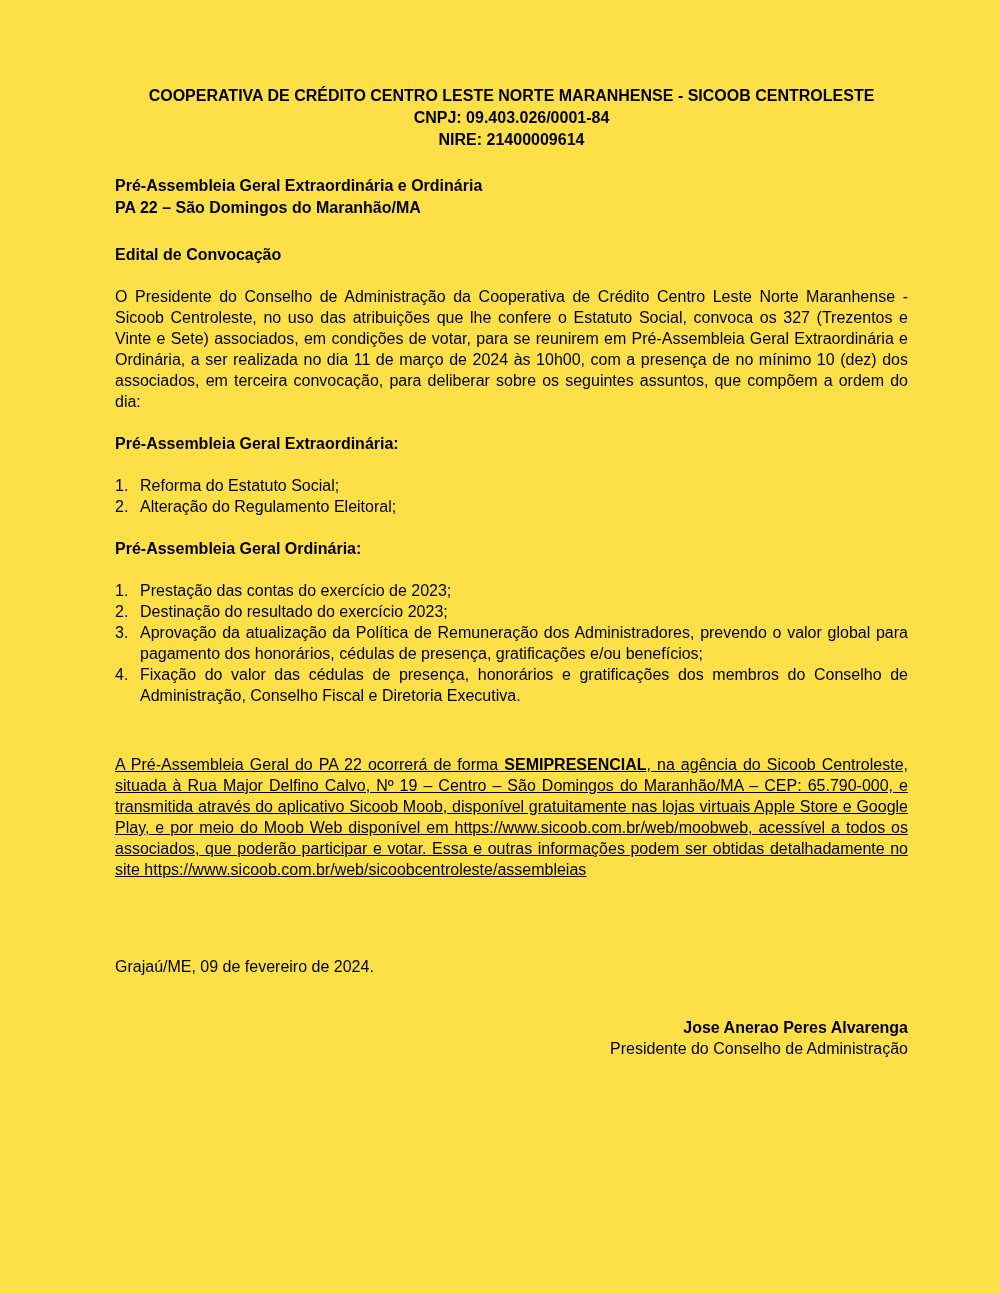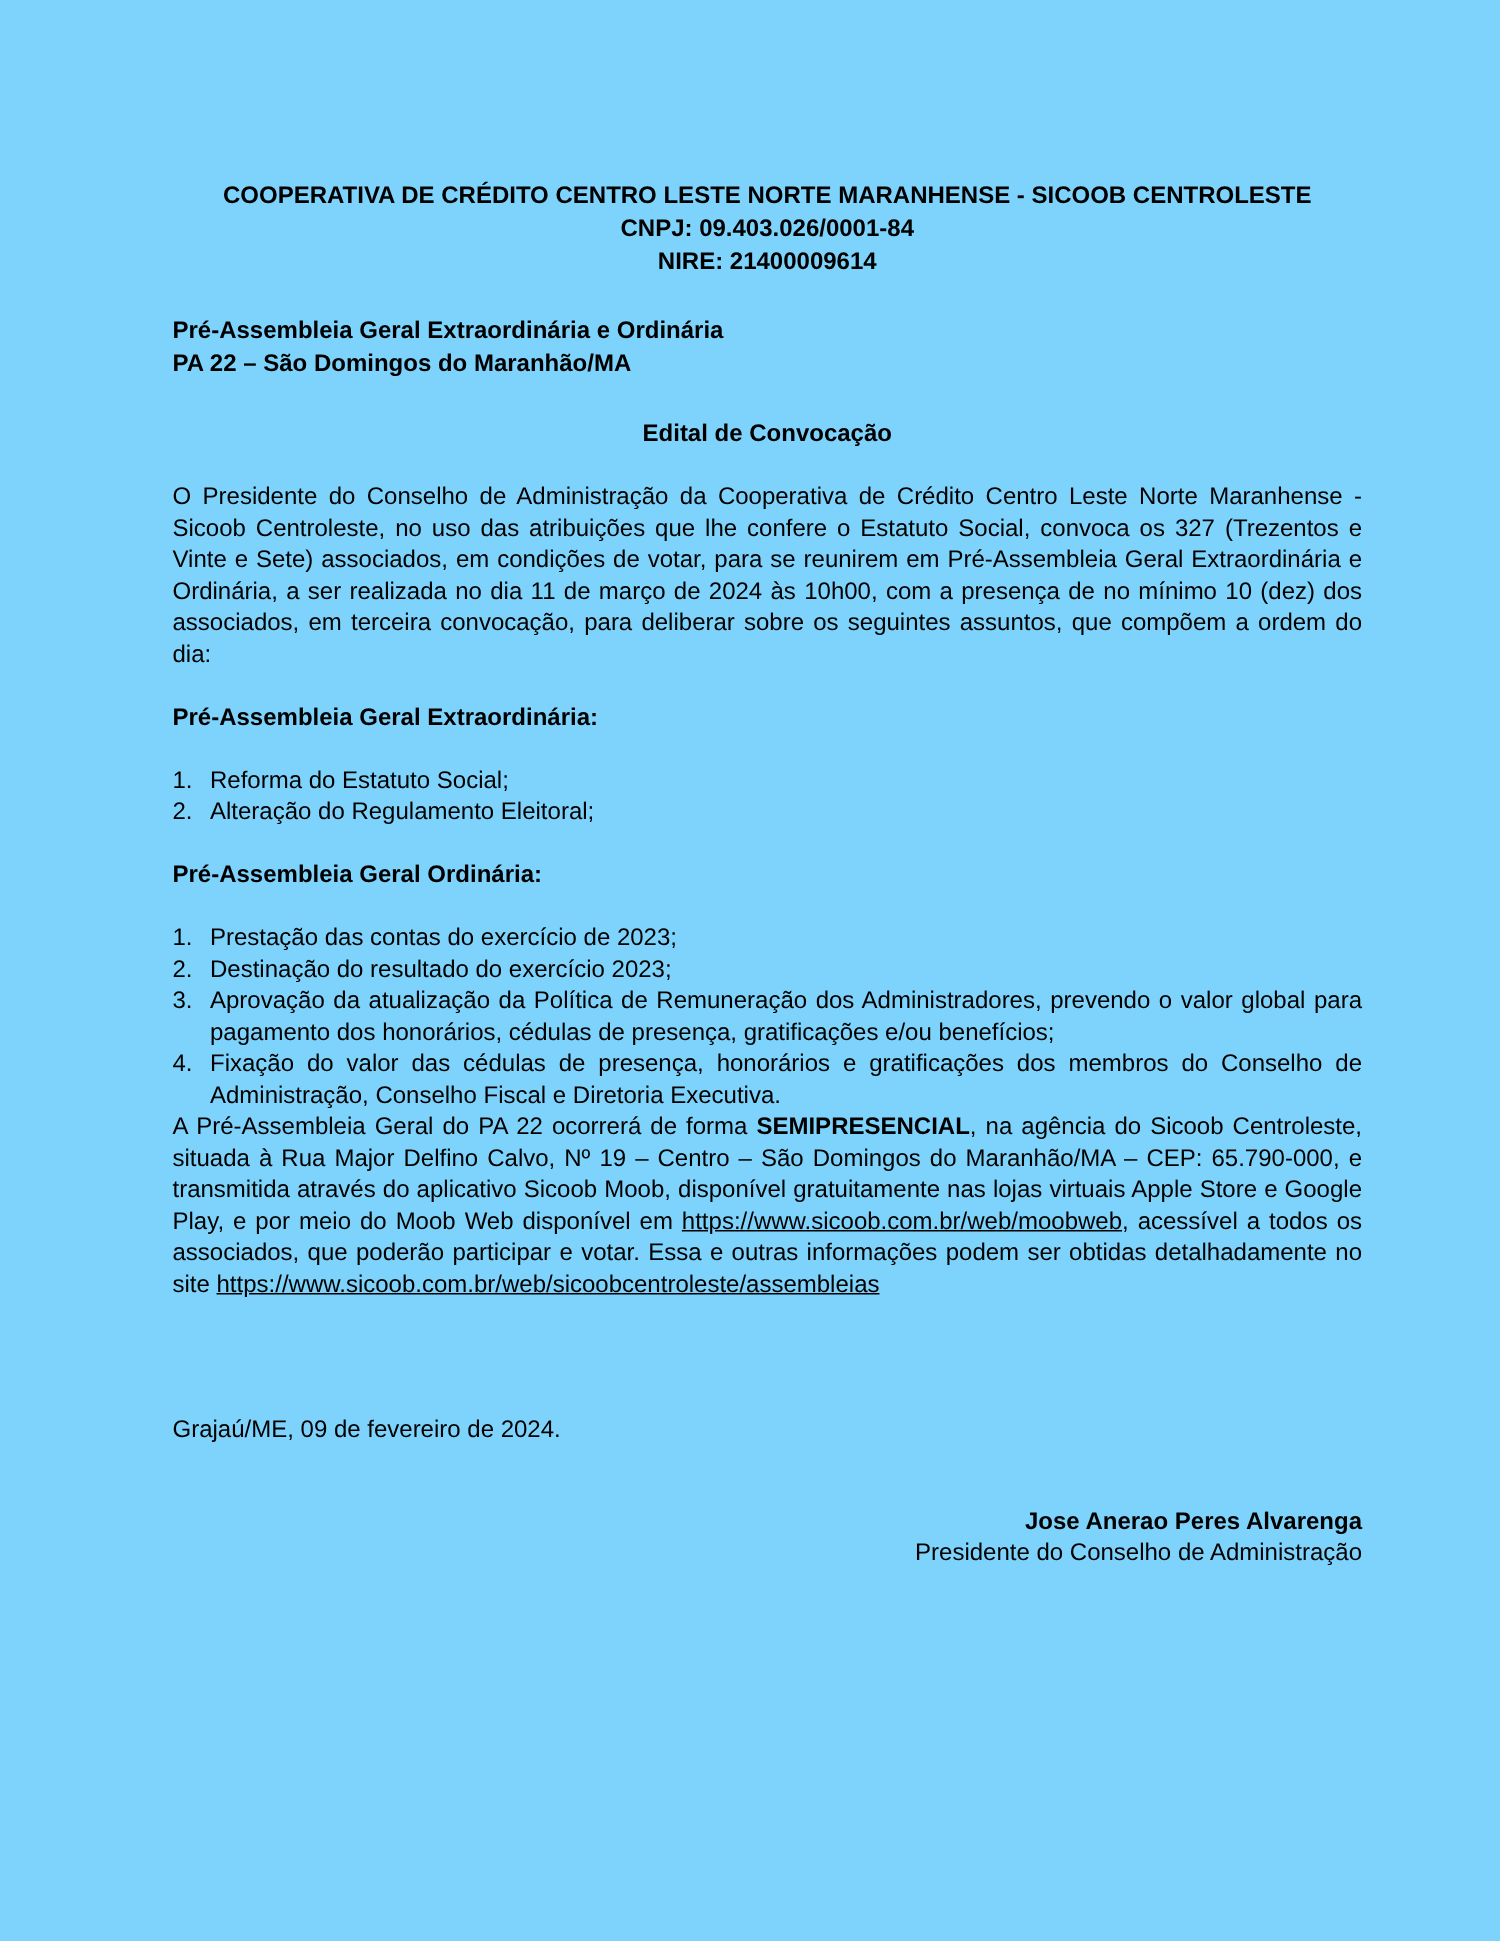--- a/index.html
+++ b/index.html
@@ -5,40 +5,39 @@
   html, body {
     margin: 0;
     padding: 0;
     background: #ffffff;
   }
   .page {
     position: relative;
     width: 1000px;
     height: 1294px;
     box-sizing: border-box;
-    background: #7dd3fc;
+    background: #fde047;
     color: #000000;
     font-family: "Liberation Sans", "DejaVu Sans", sans-serif;
     font-size: 16px;
     line-height: 21px;
-    padding: 120px 92px 0 115px;
+    padding: 85px 92px 0 115px;
     overflow: hidden;
   }
   .header-block {
     text-align: center;
     font-weight: bold;
     line-height: 22px;
   }
   .meeting-block {
     font-weight: bold;
     line-height: 22px;
     margin-top: 24px;
   }
   .doc-title {
-    text-align: center;
     font-weight: bold;
     margin-top: 25px;
   }
   .para {
     text-align: justify;
     margin-top: 21px;
   }
   .section-heading {
     font-weight: bold;
     margin-top: 21px;
@@ -52,20 +51,22 @@
   }
   .item-num {
     flex: 0 0 25px;
   }
   .item-text {
     flex: 1 1 auto;
     text-align: justify;
   }
   .details-para {
     text-align: justify;
+    margin-top: 48px;
+    text-decoration: underline;
   }
   .details-para a {
     color: #000000;
     text-decoration: underline;
   }
   .dateline {
     margin-top: 76px;
   }
   .signature-block {
     text-align: right;

